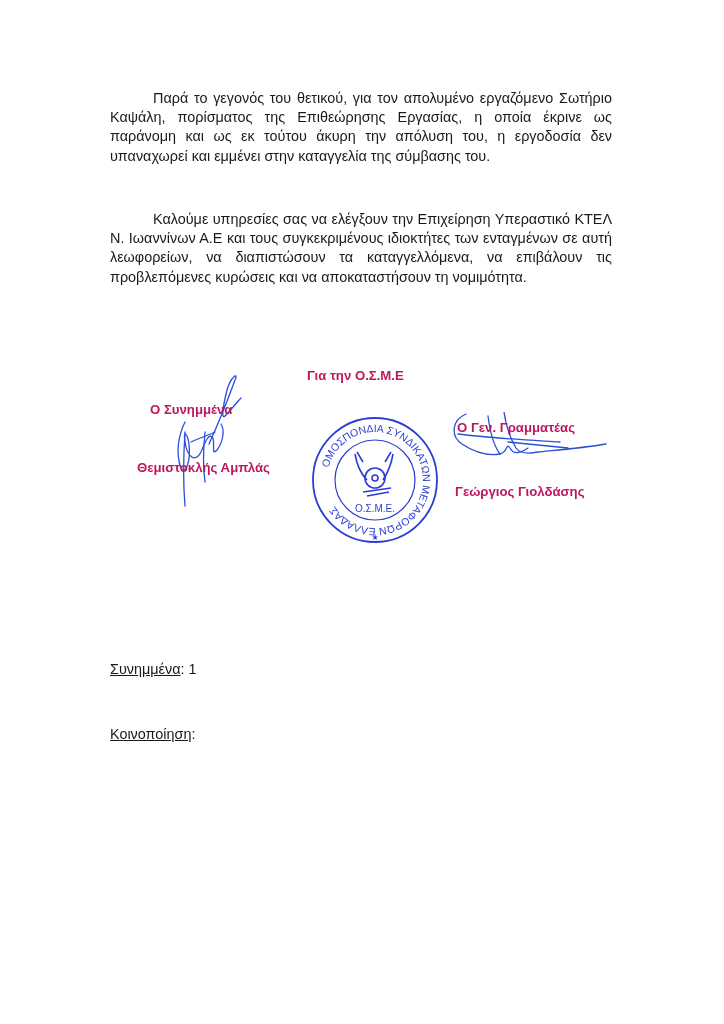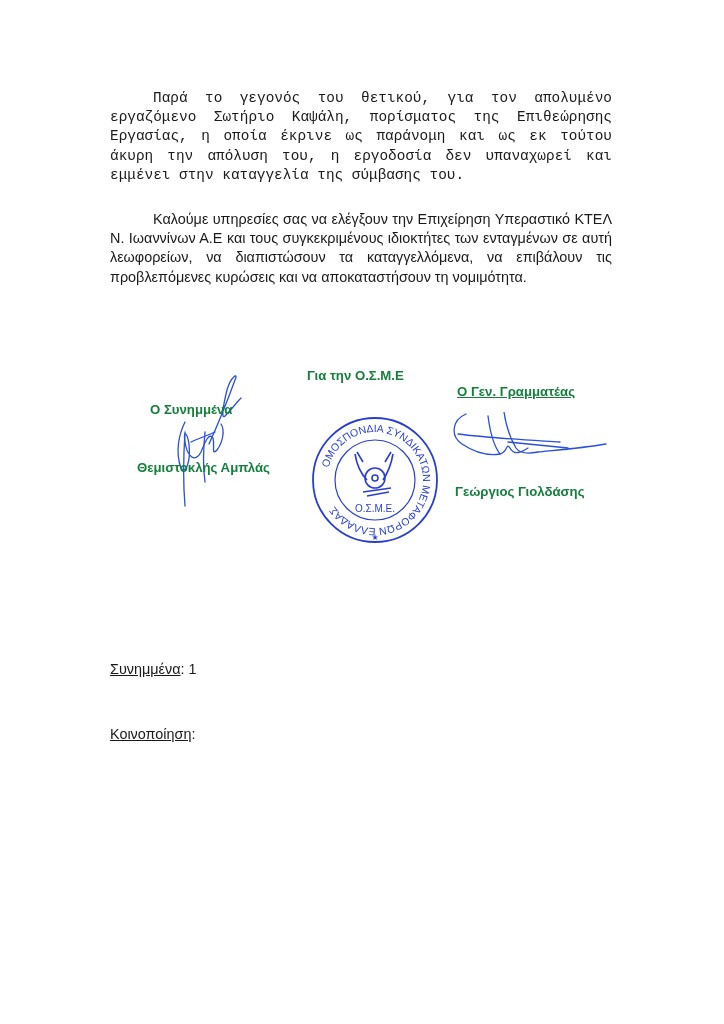--- a/index.html
+++ b/index.html
@@ -2,27 +2,27 @@
 <html><head>
   <meta charset="utf-8">
   <style>
     html, body { margin: 0; padding: 0; background: #ffffff; }
     body { width: 724px; height: 1024px; position: relative; overflow: hidden;
            font-family: "Liberation Sans", "DejaVu Sans", sans-serif; color: #1a1a1a; }
     .page { position: absolute; left: 0; top: 0; width: 724px; height: 1024px; background: #fff; }
     .para { position: absolute; left: 110px; width: 502px; font-size: 14.4px; line-height: 19.2px;
             text-align: justify; text-align-last: left; margin: 0; }
     .para .indent { display: inline-block; width: 43px; }
-    #p1 { top: 89px; font-family: Liberation Mono, monospace; }
+    #p1 { top: 89px; }
     #p2 { top: 210px; }
-    .bold { font-weight: bold; font-size: 13.2px; position: absolute; white-space: nowrap; color: #15803d; }
+    .bold { font-weight: bold; font-size: 13.2px; position: absolute; white-space: nowrap; color: #be185d; }
     #for-org { left: 307px; top: 368px; }
     #pres-title { left: 150px; top: 402px; }
     #pres-name { left: 137px; top: 460px; }
-    #sec-title { left: 457px; top: 384px; text-decoration: underline; }
+    #sec-title { left: 457px; top: 420px; }
     #sec-name { left: 455px; top: 444px; margin-top: 40px; }
     .sig { position: absolute; }
     #sig-left { left: 165px; top: 372px; width: 80px; height: 135px; }
     #sig-right { left: 448px; top: 412px; width: 160px; height: 55px; }
     #stamp { position: absolute; left: 311px; top: 416px; width: 128px; height: 128px; }
     .foot { position: absolute; left: 110px; font-size: 14.4px; line-height: 19.2px; white-space: nowrap; }
     .ul { text-decoration: underline; }
     #attach { top: 660px; }
     #cc-head { top: 725px; }
     #cc-1 { top: 744px; }

